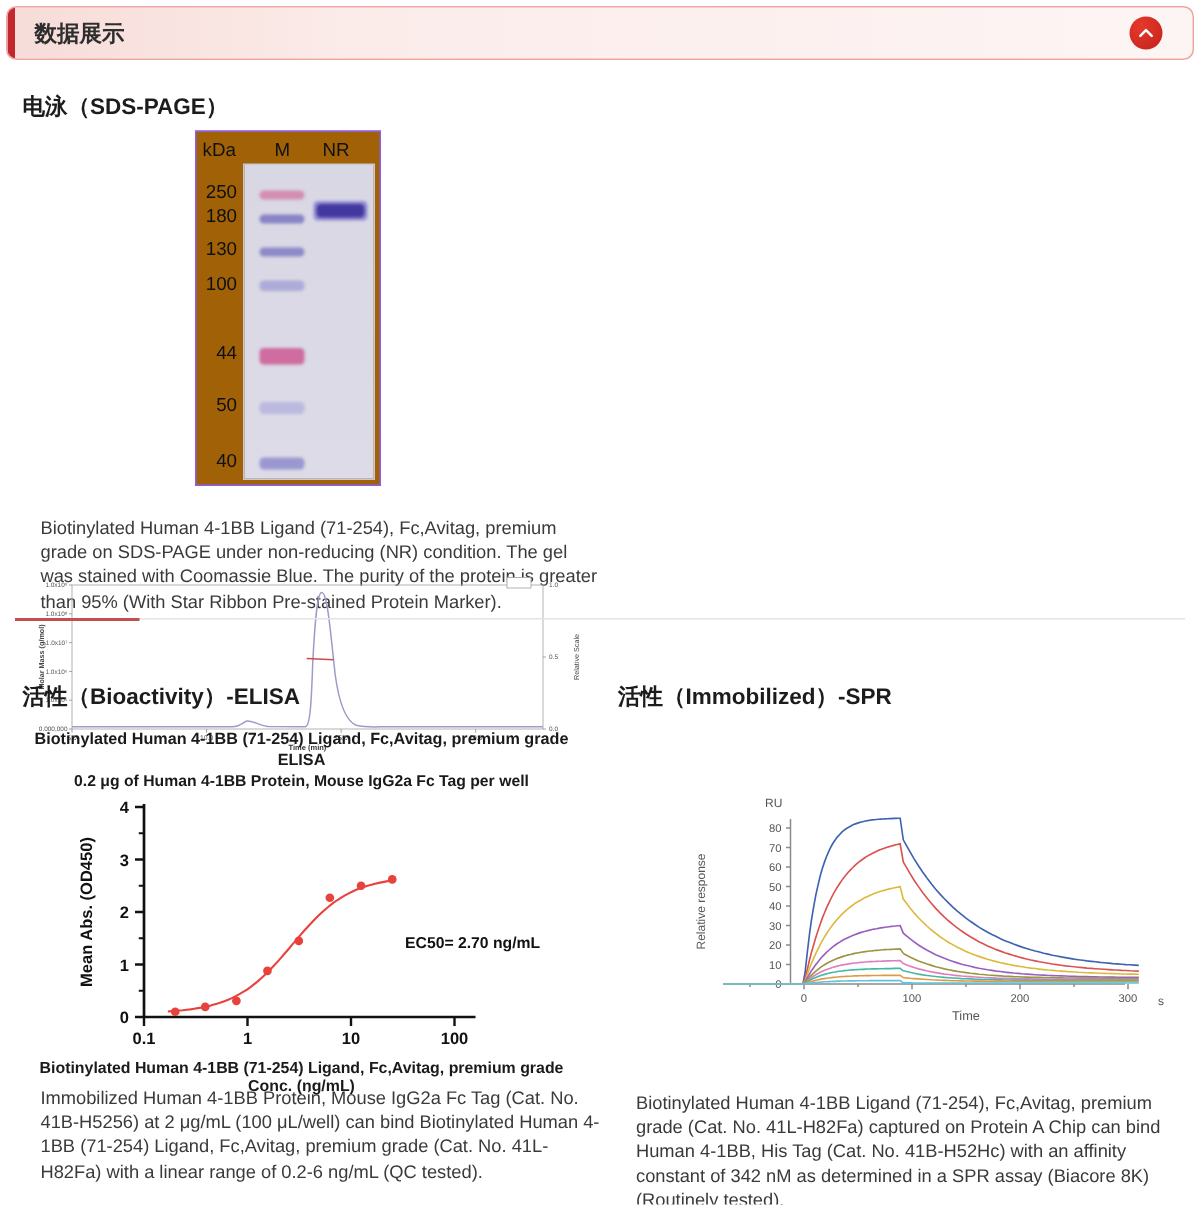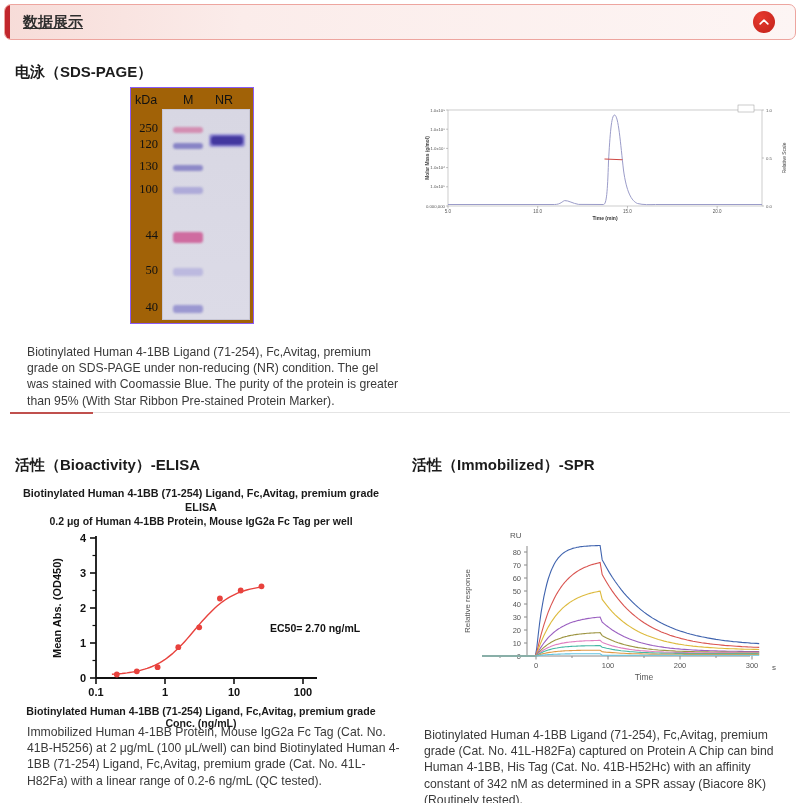--- a/index.html
+++ b/index.html
@@ -4,29 +4,29 @@
 <style>
   html,body{margin:0;padding:0;background:#fff;width:800px;height:803px;overflow:hidden;
     font-family:"Liberation Sans","DejaVu Sans",sans-serif;}
   .page{position:relative;width:800px;height:803px;background:#fff;}
 
   
   .hdr{position:absolute;left:4px;top:4px;right:4px;height:34px;border:1px solid #eda59f;
     border-radius:7px;background:linear-gradient(90deg,#f7dcd8 0%,#fbecea 30%,#fdf5f4 100%);
     overflow:hidden;}
   .hdr-accent{position:absolute;left:0;top:0;bottom:0;width:5px;background:#c1272d;}
-  .hdr-title{position:absolute;left:18px;top:8px;font-size:15px;font-weight:bold;color:#2e2e2e;text-decoration:underline;}
+  .hdr-title{position:absolute;left:18px;top:8px;font-size:15px;font-weight:bold;color:#2e2e2e;}
   .collapse-btn{position:absolute;right:20px;top:6px;width:22px;height:22px;border:none;border-radius:50%;
     background:radial-gradient(circle at 35% 30%,#e6392c,#c2221c);display:flex;align-items:center;
     justify-content:center;cursor:pointer;padding:0;}
 
   
   .content{position:absolute;left:0;top:44px;right:0;bottom:0;}
   .row{display:flex;}
-  .row1{height:368px;}
+  .row1{height:368px;flex-direction:column;}
   .row2{height:390px;}
   .col{width:400px;box-sizing:border-box;position:relative;}
   .col-l{padding-left:15px;}
   .col-r{padding-left:12px;}
   .sec-title{margin:18px 0 0 0;font-size:15px;font-weight:bold;color:#1c1c1c;line-height:19px;}
   .row2 .sec-title{margin-top:42px;}
   .caption{position:absolute;left:15px;width:374px;font-size:12.2px;line-height:1.33;color:#3a3a3a;margin:12px;}
   .col-r .caption{left:12px;width:372px;}
   .row1 .caption{top:288px;}
   .cap-elisa{top:299px;}
@@ -36,21 +36,21 @@
 
   
   .gel-box{position:relative;margin:6px 0 0 115px;width:122px;height:235px;background:#a16207;
     border:1px solid #8b5cf6;}
   .gel-area{position:absolute;left:31px;top:21px;width:88px;height:211px;
     background:linear-gradient(180deg,#d8d7e3,#dcdbe7);border:1px solid #c8c7d6;box-sizing:border-box;}
   .gel-unit{position:absolute;left:4px;top:5px;font-size:12.5px;color:#111;}
   .lane-label{position:absolute;top:5px;font-size:12.5px;color:#111;}
   .lane-m{left:52px;}
   .lane-nr{left:84px;}
-  .gel-mark{position:absolute;left:0;width:27px;text-align:right;font-size:12.5px;color:#111;font-family:Liberation Serif, serif;}
+  .gel-mark{position:absolute;left:0;width:27px;text-align:right;font-size:12.5px;color:#111;}
   .band{position:absolute;border-radius:3px;filter:blur(1px);}
 
   
   .secmals-wrap{margin:58px 0 0 8px;}
   .elisa-titles{margin:12px 0 0 0;width:372px;text-align:center;}
   .elisa-t1{font-size:10.8px;font-weight:bold;color:#1a1a1a;line-height:14px;}
   .elisa-t2{font-size:10.5px;font-weight:700;color:#1a1a1a;line-height:14px;}
   .elisa-xlabel{width:372px;text-align:center;font-size:10.6px;font-weight:bold;color:#1a1a1a;margin-top:1px;}
   svg text{font-family:"Liberation Sans","DejaVu Sans",sans-serif;}
 </style>
@@ -86,21 +86,21 @@
               <div class="band" style="left: 10px; width: 30px; height: 6px; top: 32.87px; background: rgba(122, 117, 193, 0.85);"></div>
               <div class="band" style="left: 10px; width: 30px; height: 6px; top: 54.814px; background: rgba(122, 117, 193, 0.8);"></div>
               <div class="band" style="left: 10px; width: 30px; height: 7px; top: 77.102px; background: rgba(150, 146, 210, 0.65);"></div>
               <div class="band" style="left: 10px; width: 30px; height: 11px; top: 121.944px; background: rgba(204, 80, 142, 0.8);"></div>
               <div class="band" style="left: 10px; width: 30px; height: 8px; top: 158.259px; background: rgba(162, 159, 216, 0.55);"></div>
               <div class="band" style="left: 10px; width: 30px; height: 8px; top: 194.973px; background: rgba(134, 129, 201, 0.75);"></div>
               <div class="band" style="left: 46px; width: 36px; height: 13px; top: 24.306px; background: rgba(92, 82, 200, 0.55);"></div>
               <div class="band" style="left: 48px; width: 32px; height: 9px; top: 26.306px; background: rgb(67, 56, 159);"></div>
             </div>
         <span class="gel-mark" style="top: 32.834px;">250</span>
-            <span class="gel-mark" style="top: 48.87px;">120</span>
+            <span class="gel-mark" style="top: 48.87px;">180</span>
             <span class="gel-mark" style="top: 70.814px; text-align: right;">130</span>
             <span class="gel-mark" style="top: 93.602px;">100</span>
             <span class="gel-mark" style="top: 140.444px;">44</span>
             <span class="gel-mark" style="top: 175.259px;">50</span>
             <span class="gel-mark" style="top: 211.973px;">40</span>
           </div>
         <p class="caption">Biotinylated Human 4-1BB Ligand (71-254), Fc,Avitag, premium grade on SDS-PAGE under non-reducing (NR) condition. The gel was stained with Coomassie Blue. The purity of the protein is greater than 95% (With Star Ribbon Pre-stained Protein Marker).</p>
       </section>
 
       <section class="col col-r">

